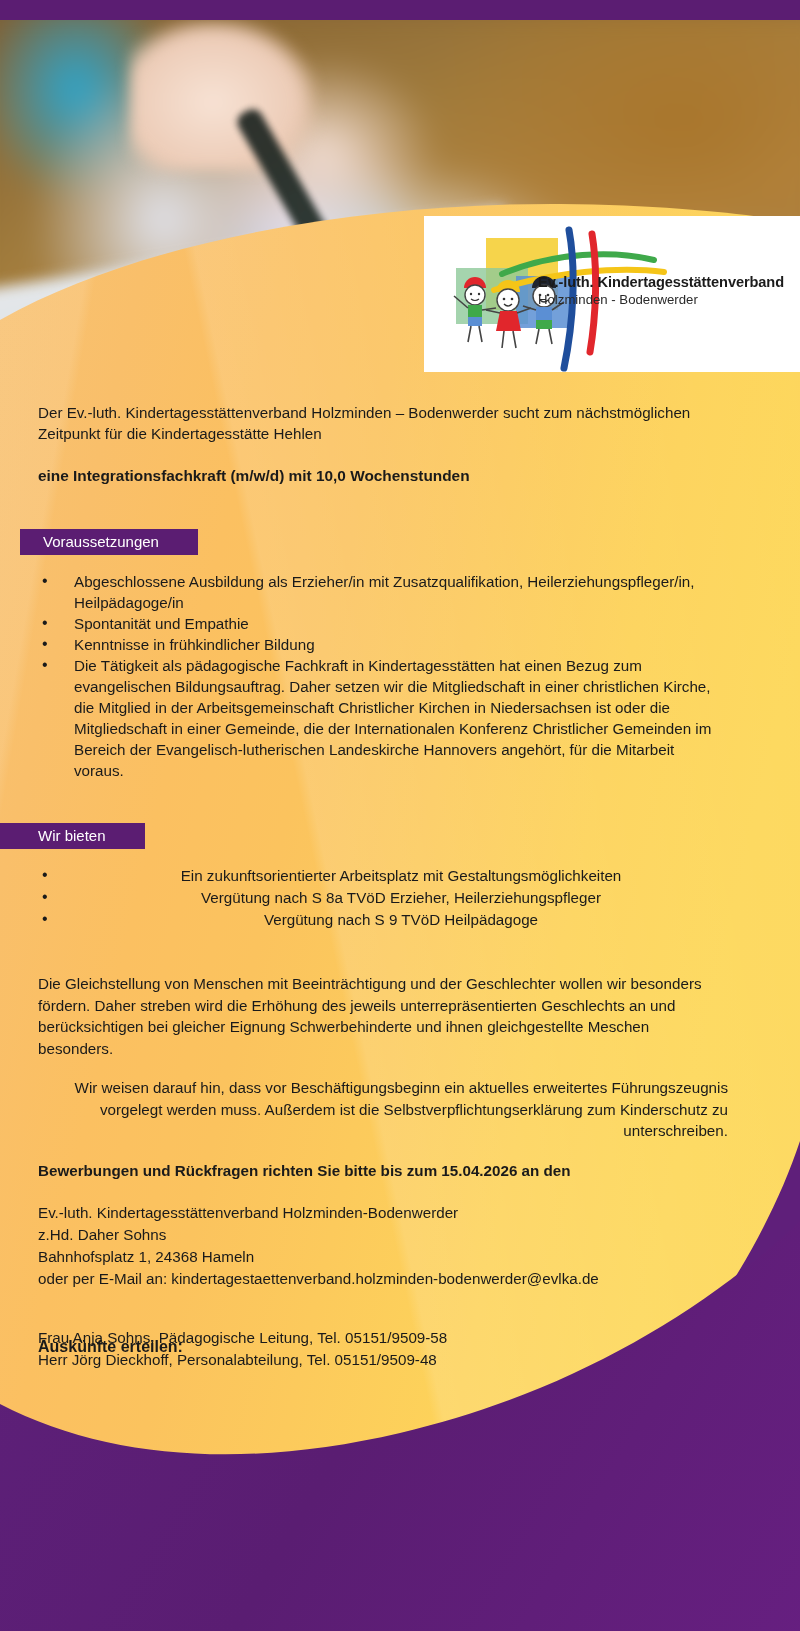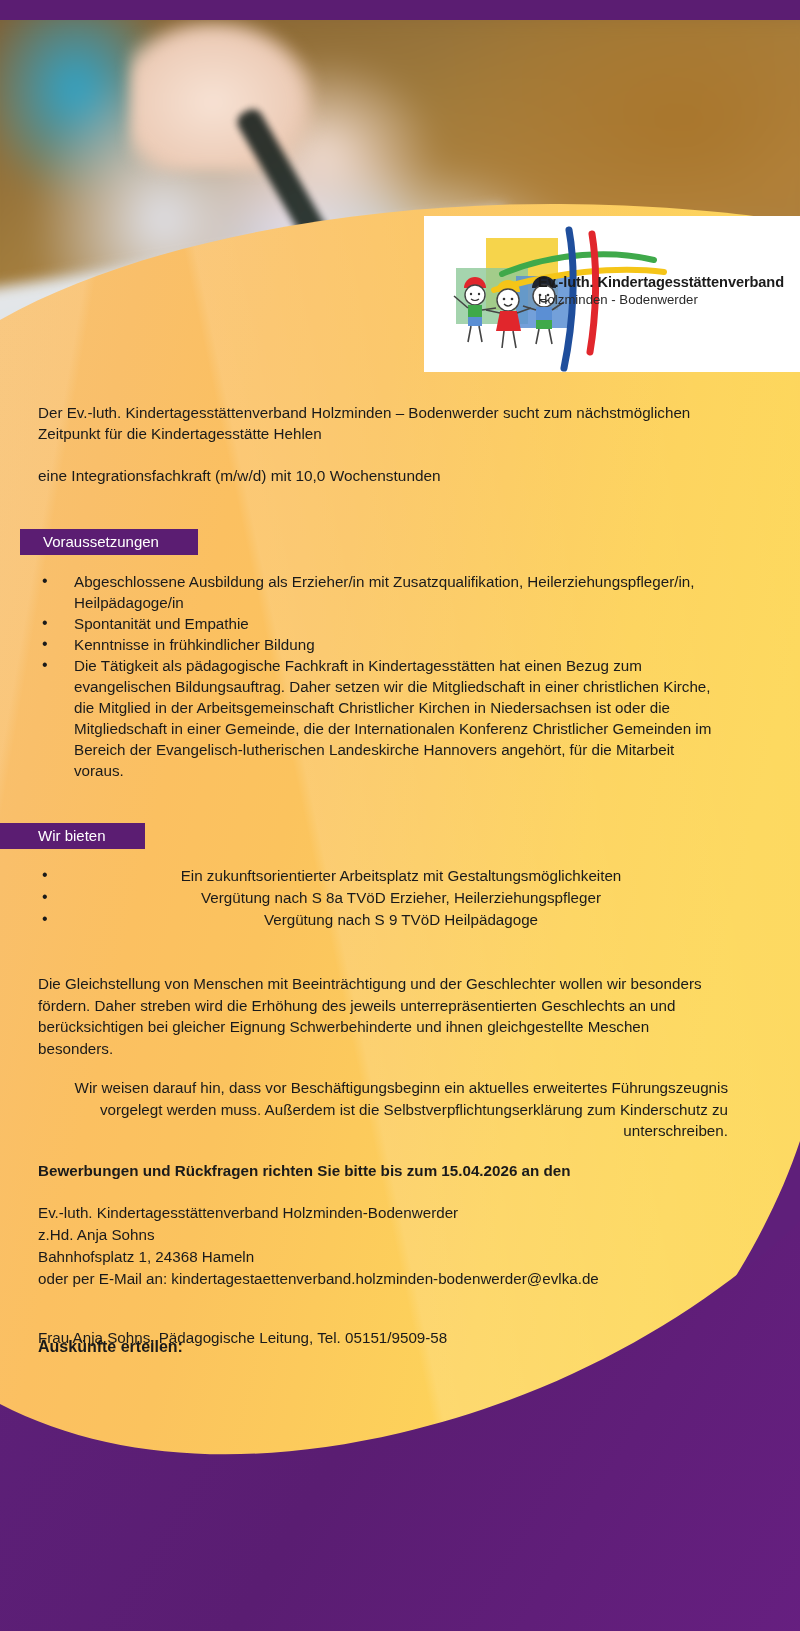--- a/index.html
+++ b/index.html
@@ -189,21 +189,21 @@
     left: 38px; top: 382px;
     width: 680px;
     font-size: 15.2px;
     line-height: 21px;
   }
   .jobtitle {
     position: absolute;
     left: 38px; top: 445px;
     width: 700px;
     font-size: 15.4px;
-    font-weight: normal;
+    font-weight: bold;
     line-height: 21px;
   }
 
   .badge {
     position: absolute;
     background: #5b1d72;
     color: #ffffff;
     font-size: 15px;
     height: 26px;
     line-height: 26px;
@@ -378,24 +378,25 @@
       <li>Vergütung nach S 9 TVöD Heilpädagoge</li>
     </ul>
 
     <div class="para p1">Die Gleichstellung von Menschen mit Beeinträchtigung und der Geschlechter wollen wir besonders fördern. Daher streben wird die Erhöhung des jeweils unterrepräsentierten Geschlechts an und berücksichtigen bei gleicher Eignung Schwerbehinderte und ihnen gleichgestellte Meschen besonders.</div>
     <div class="para p2">Wir weisen darauf hin, dass vor Beschäftigungsbeginn ein aktuelles erweitertes Führungszeugnis vorgelegt werden muss. Außerdem ist die Selbstverpflichtungserklärung zum Kinderschutz zu unterschreiben.</div>
 
     <div class="deadline">Bewerbungen und Rückfragen richten Sie bitte bis zum 15.04.2026 an den</div>
 
     <div class="address">
       <div>Ev.-luth. Kindertagesstättenverband Holzminden-Bodenwerder</div>
-      <div>z.Hd. Anja Sohns</div>
+      <div>z.Hd. Daher Sohns</div>
       <div>Bahnhofsplatz 1, 24368 Hameln</div>
       <div>oder per E-Mail an: kindertagestaettenverband.holzminden-bodenwerder@evlka.de</div>
     </div>
 
     <div class="contact-head">Auskünfte erteilen:</div>
     <div class="contact-lines">
       <div>Frau Anja Sohns, Pädagogische Leitung, Tel. 05151/9509-58</div>
+      <div>Herr Jörg Dieckhoff, Personalabteilung, Tel. 05151/9509-48</div>
     </div>
 
   </div>
 </div>
 
 </body></html>

